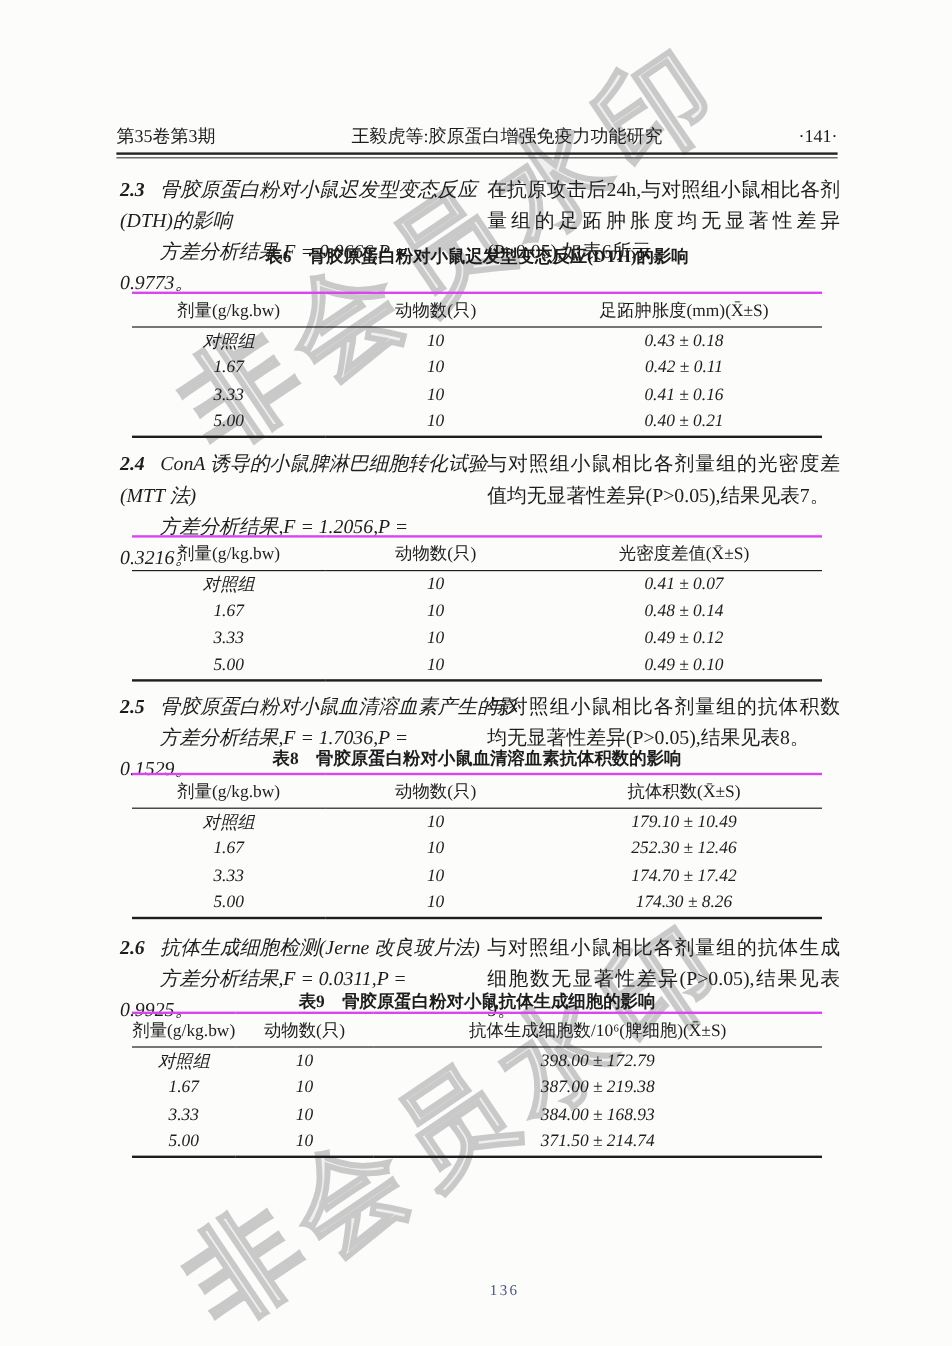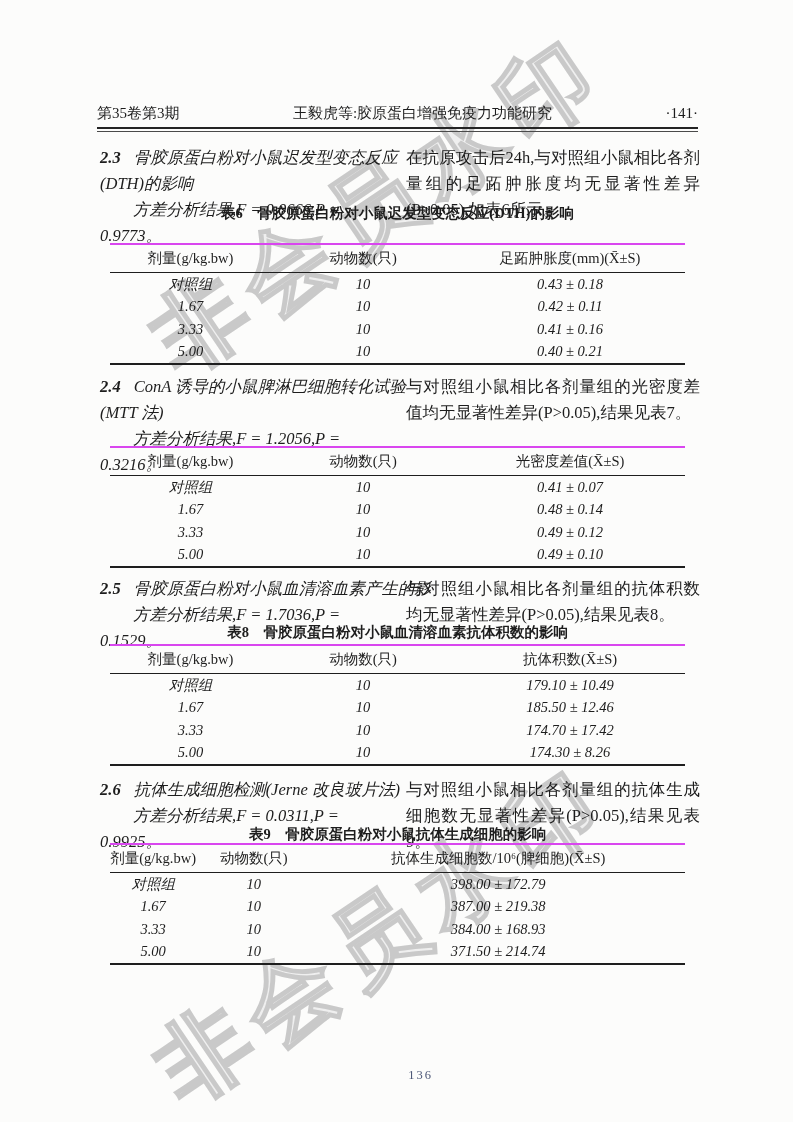--- a/index.html
+++ b/index.html
@@ -196,21 +196,21 @@
       </thead>
       <tbody>
         <tr>
           <td>对照组</td>
           <td>10</td>
           <td>179.10 ± 10.49</td>
         </tr>
         <tr>
           <td>1.67</td>
           <td>10</td>
-          <td>185.50 ± 12.46</td>
+          <td>252.30 ± 12.46</td>
         </tr>
         <tr>
           <td>3.33</td>
           <td>10</td>
           <td>174.70 ± 17.42</td>
         </tr>
         <tr>
           <td>5.00</td>
           <td>10</td>
           <td>174.30 ± 8.26</td>

